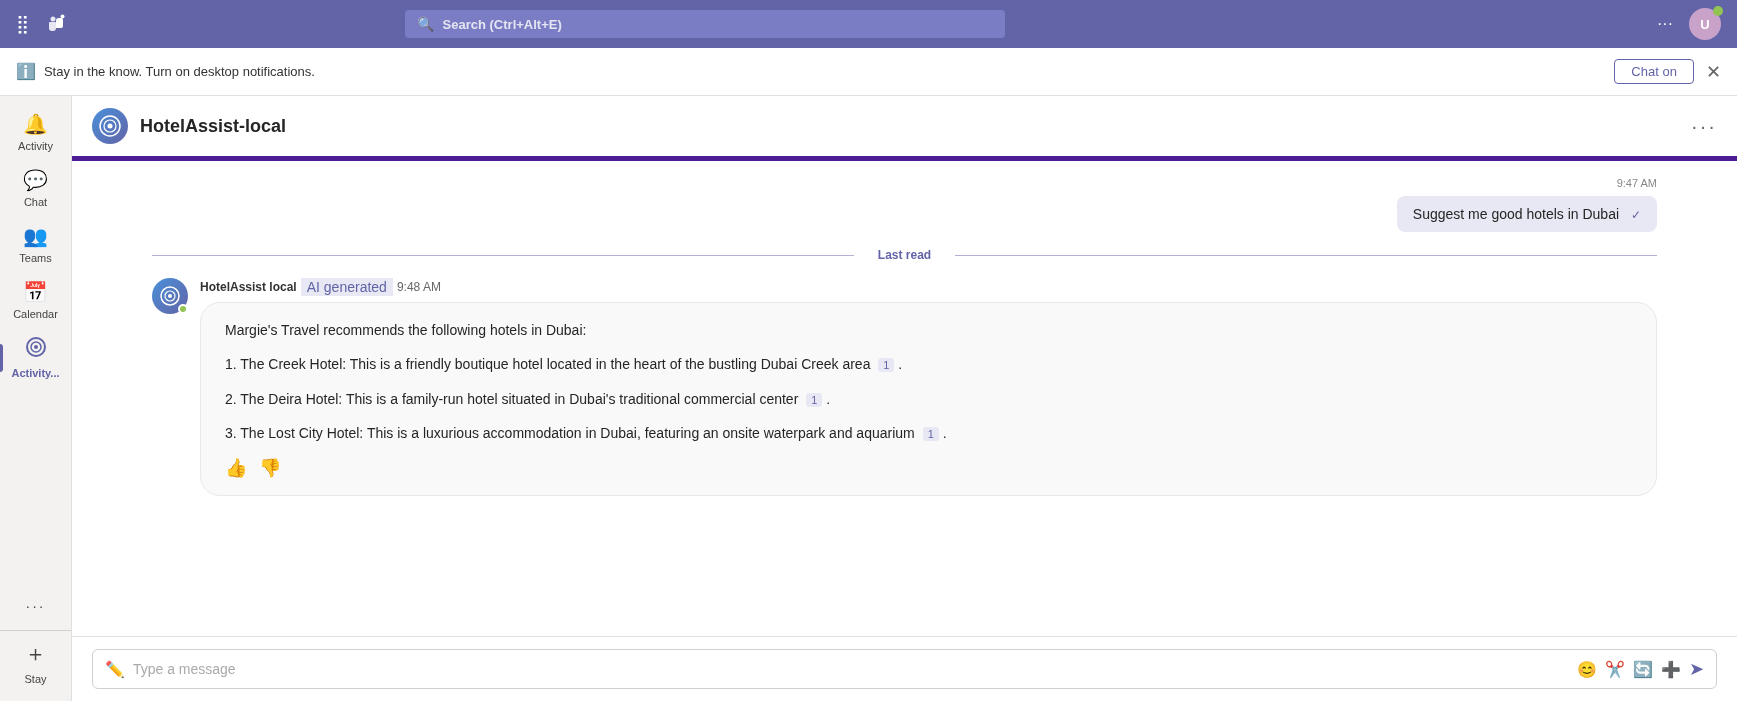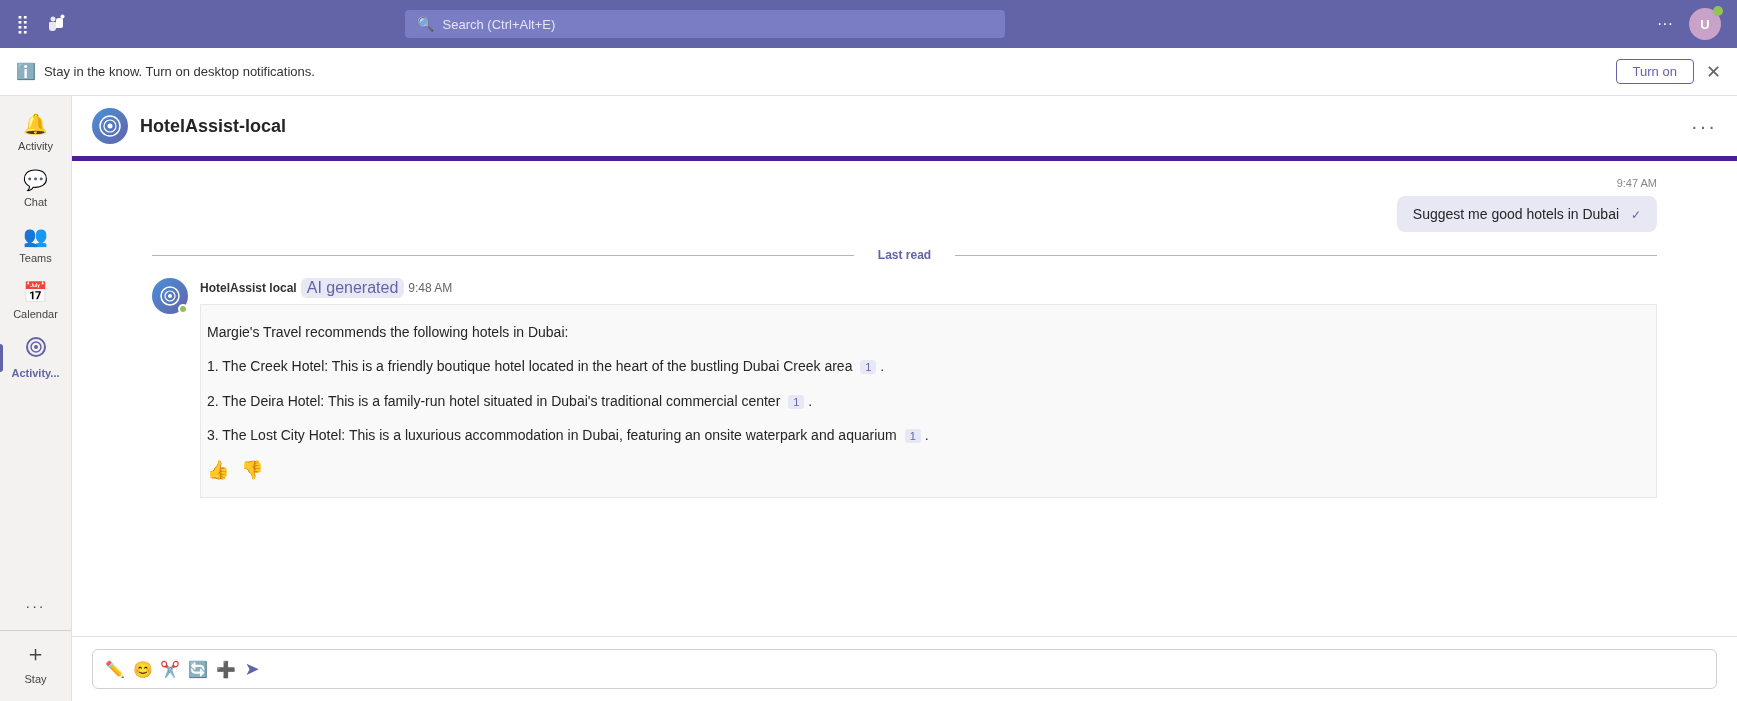--- a/index.html
+++ b/index.html
@@ -60,20 +60,21 @@
       padding: 6px 12px;
       gap: 8px;
     }
     .search-bar input {
       background: transparent;
       border: none;
       outline: none;
       color: #000000;
       font-size: 13px;
       flex: 1;
+      font-weight: bold;
     }
     .search-bar input::placeholder { color: rgba(255,255,255,0.8); }
     .search-icon { color: rgba(255,255,255,0.8); font-size: 14px; }
     .top-right { display: flex; align-items: center; gap: 16px; margin-left: auto; }
     .top-right-icon { color: #fff; font-size: 16px; cursor: pointer; }
     .avatar {
       width: 32px; height: 32px;
       border-radius: 50%;
       background: #c8a2c8;
       position: relative;
@@ -207,30 +208,30 @@
       background: #92c353;
       border-radius: 50%;
       border: 2px solid #fff;
     }
     .bot-msg-content { flex: 1; }
     .bot-msg-meta { font-size: 12px; color: #666; margin-bottom: 6px; display: flex; align-items: center; gap: 4px; }
     .bot-name { font-weight: 600; color: #333; }
     .ai-badge {
       background: #e8e8f4;
       color: #6264a7;
-      font-size: 16px;
+      font-size: 14px;
       padding: 1px 6px;
-      border-radius: 6px;
+      border-radius: 0;
       font-weight: 500;
     }
     .bot-msg-bubble {
       background: #f9f9f9;
       border: 1px solid #e8e8e8;
-      border-radius: 0;
-      padding: 16px 6px;
+      border-radius: 20px;
+      padding: 16px 24px;
       font-size: 14px;
       color: #252525;
       line-height: 1.6;
     }
     .bot-msg-bubble p { margin-bottom: 12px; }
     .bot-msg-bubble p:last-child { margin-bottom: 0; }
     .citation { font-size: 11px; color: #6264a7; background: #e8e8f4; padding: 1px 5px; border-radius: 3px; margin-left: 4px; }
 
     
     .feedback-icons { display: flex; gap: 12px; margin-top: 10px; }
@@ -286,21 +287,21 @@
     <div class="avatar">
       U
       <span class="online-dot"></span>
     </div>
   </div>
 </div>
 
 <div class="notification-bar">
   <span class="info-icon">ℹ️</span>
   <span class="notification-text">Stay in the know. Turn on desktop notifications.</span>
-  <button class="turn-on-btn">Turn on</button>
+  <button class="turn-on-btn">Chat on</button>
   <button class="close-notif">✕</button>
 </div>
 
 <div class="app-layout">
 
   <div class="sidebar">
     <div class="sidebar-item">
       <span class="sidebar-icon">🔔</span>
       <span class="sidebar-label">Activity</span>
     </div>
@@ -391,20 +392,21 @@
             </div>
           </div>
         </div>
       </div>
 
     </div>
 
     <div class="message-input-area">
       <div class="input-box">
         <button class="input-action">✏️</button>
+        <input type="text" placeholder="Type a message" style="">
         <button class="input-action">😊</button>
         <button class="input-action">✂️</button>
         <button class="input-action">🔄</button>
         <button class="input-action">➕</button>
         <button class="send-btn">➤</button>
       </div>
     </div>
 
   </div>
 </div>

